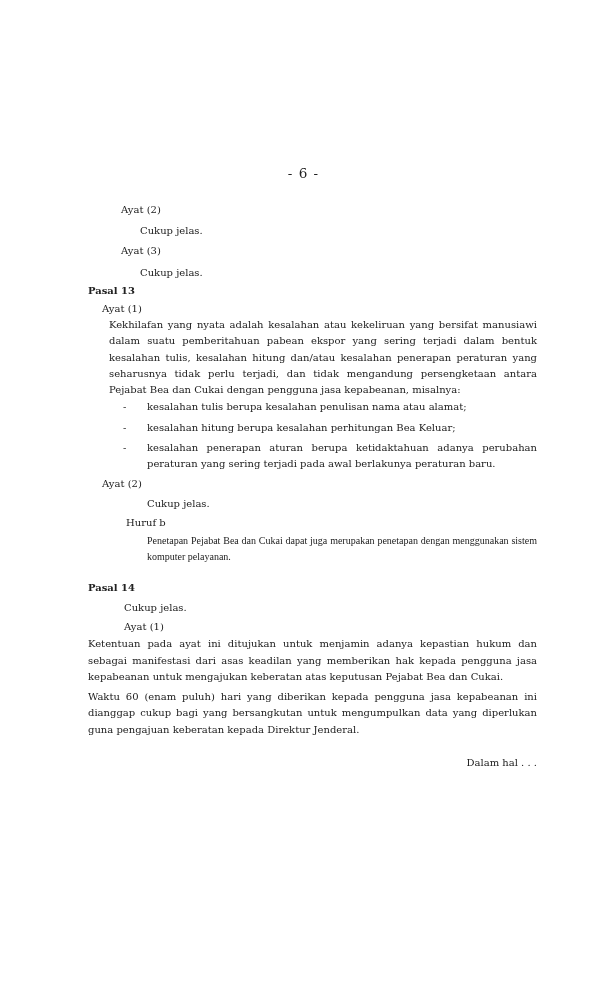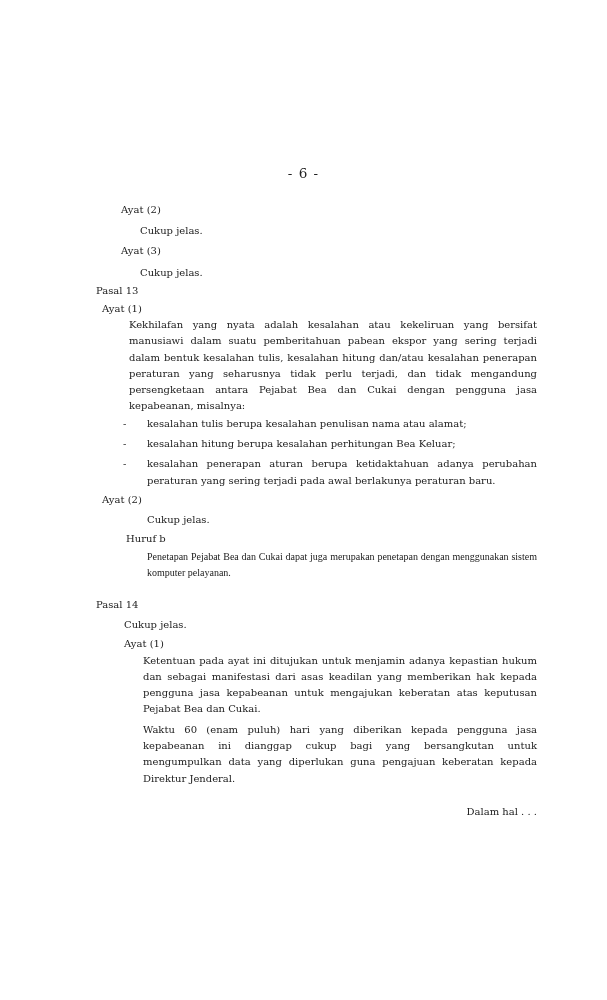--- a/index.html
+++ b/index.html
@@ -15,37 +15,37 @@
   }
   .content{
     position:absolute;left:88px;top:198px;width:449px;
     font-size:10px;line-height:17px;
   }
   .content div{min-height:1px;}
   
   .ayat-top{margin-left:33px;margin-top:3px;}
   .cukup-top{margin-left:52px;margin-top:4px;}
   
-  .pasal{margin-left:8px;margin-top:1px;}
+  .pasal{margin-left:0;margin-top:1px;font-weight:bold;}
   .pasal-gap{margin-top:14px;}
   .pasal-gap2{margin-top:16px;}
   
   .p13-ayat{margin-left:14px;margin-top:1px;}
   .para{text-align:justify;line-height:16.3px;}
-  .p13-para{margin-left:41px;margin-top:0;}
+  .p13-para{margin-left:21px;margin-top:0;}
   .bullet{position:relative;padding-left:59px;text-align:justify;line-height:16.3px;}
   .bullet .dash{position:absolute;left:35px;top:0;}
   .bullet.b1{margin-top:1px;}
   .bullet.b2,.bullet.b3{margin-top:4px;}
   .p13-huruf{margin-left:38px;margin-top:2px;}
   .p13-huruf-cukup{margin-left:59px;margin-top:3px;}
   .p13-huruf-para{margin-left:59px;margin-top:2px;font-family:Liberation Serif, serif;}
   .p14-cukup{margin-left:36px;margin-top:3px;}
   .p15-ayat{margin-left:36px;margin-top:2px;}
-  .p15-para{margin-left:55px;margin-top:1px;}
+  .p15-para{margin-top:1px;}
   .p15-para2{margin-top:4px;}
   .catchword{margin-top:16px;text-align:right;}
 </style>
 </head>
 <body>
 
 <div class="page">
 
   <div class="page-number">- 6 -</div>
 

